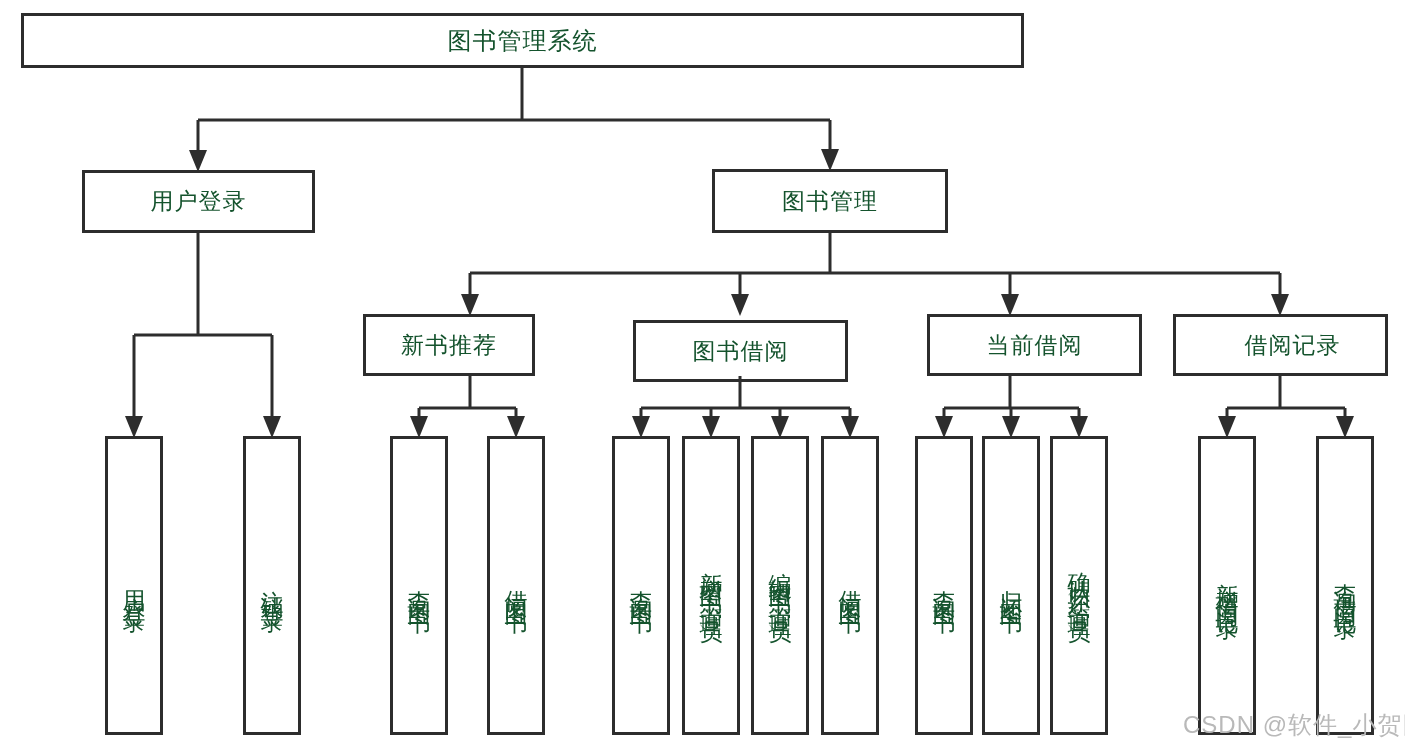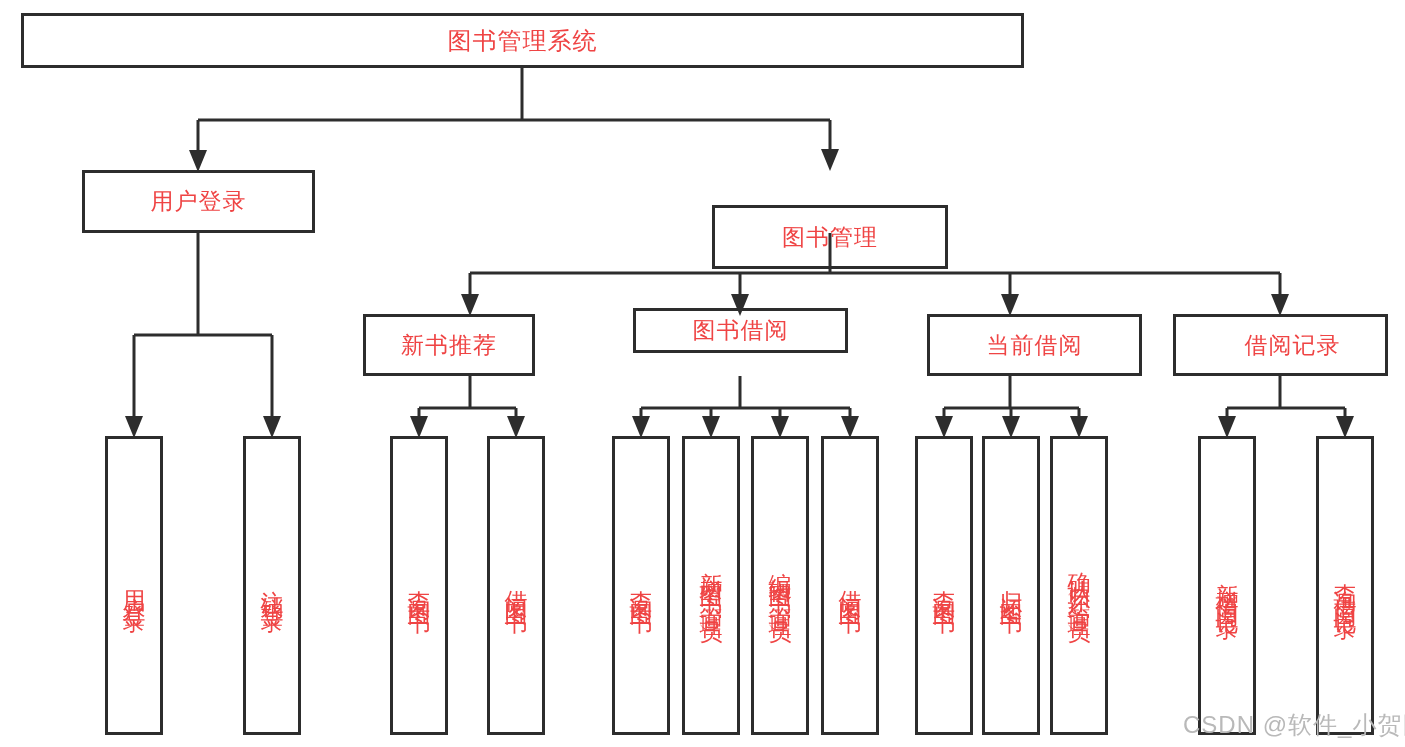--- a/index.html
+++ b/index.html
@@ -23,21 +23,21 @@
     pointer-events: none;
   }
   .node {
     position: absolute;
     box-sizing: border-box;
     border: 3px solid #2d2d2d;
     background: #ffffff;
     display: flex;
     align-items: center;
     justify-content: center;
-    color: #ef4444;
+    color: #14532d;
     z-index: 1;
   }
   .node-h { font-size: 23px; letter-spacing: 1px; }
   .node-root { font-size: 24px; }
   .node-v .vtext {
     writing-mode: vertical-rl;
     text-orientation: mixed;
     font-size: 23px;
     letter-spacing: 7px;
     line-height: 1;
@@ -121,24 +121,24 @@
       <polygon points="1002,416 1020,416 1011,438"></polygon>
       <polygon points="1070,416 1088,416 1079,438"></polygon>
       <polygon points="1218,416 1236,416 1227,438"></polygon>
       <polygon points="1336,416 1354,416 1345,438"></polygon>
     </g>
   </svg>
 
   <div class="node node-h node-root" style="left:21px; top:13px; width:1003px; height:55px;">图书管理系统</div>
 
   <div class="node node-h" style="left:82px; top:170px; width:233px; height:63px;">用户登录</div>
-  <div class="node node-h" style="left:712px; top:169px; width:236px; height:64px;margin-top:36px;">图书管理</div>
+  <div class="node node-h" style="left:712px; top:169px; width:236px; height:64px;">图书管理</div>
 
   <div class="node node-h" style="left:363px; top:314px; width:172px; height:62px;">新书推荐</div>
-  <div class="node node-h" style="left:633px; top:308px; width:215px; height:45px;">图书借阅</div>
+  <div class="node node-h" style="left:633px; top:320px; width:215px; height:62px;">图书借阅</div>
   <div class="node node-h" style="left:903px; top:314px; width:215px; height:62px;margin-left:24px;">当前借阅</div>
   <div class="node node-h" style="left:1173px; top:314px; width:215px; height:62px;padding-left:24px;">借阅记录</div>
 
   <div class="node node-v" style="left:105px; top:436px; width:58px; height:299px;">
     <span class="vtext">用户登录</span>
   </div>
   <div class="node node-v" style="left:243px; top:436px; width:58px; height:299px;">
     <span class="vtext">注销登录</span>
   </div>
 

